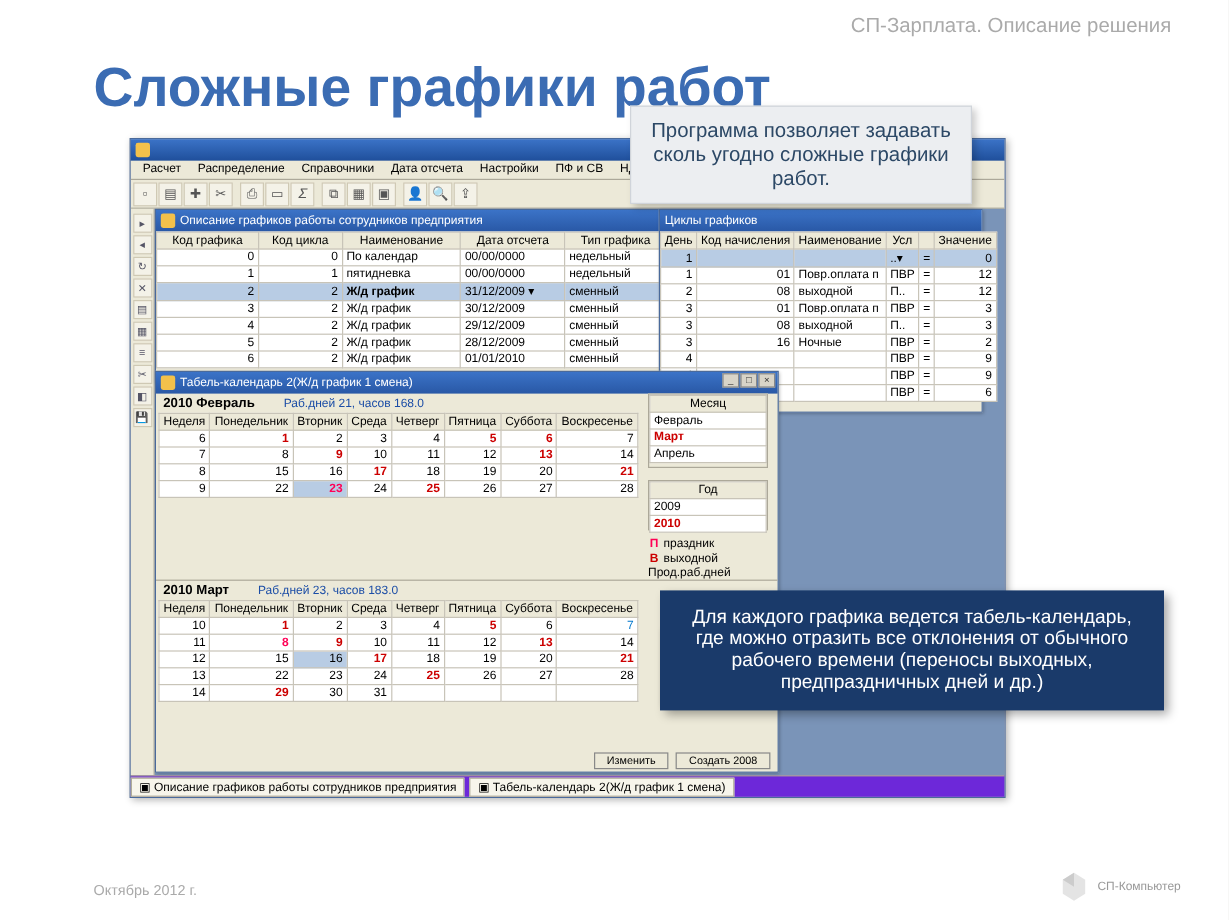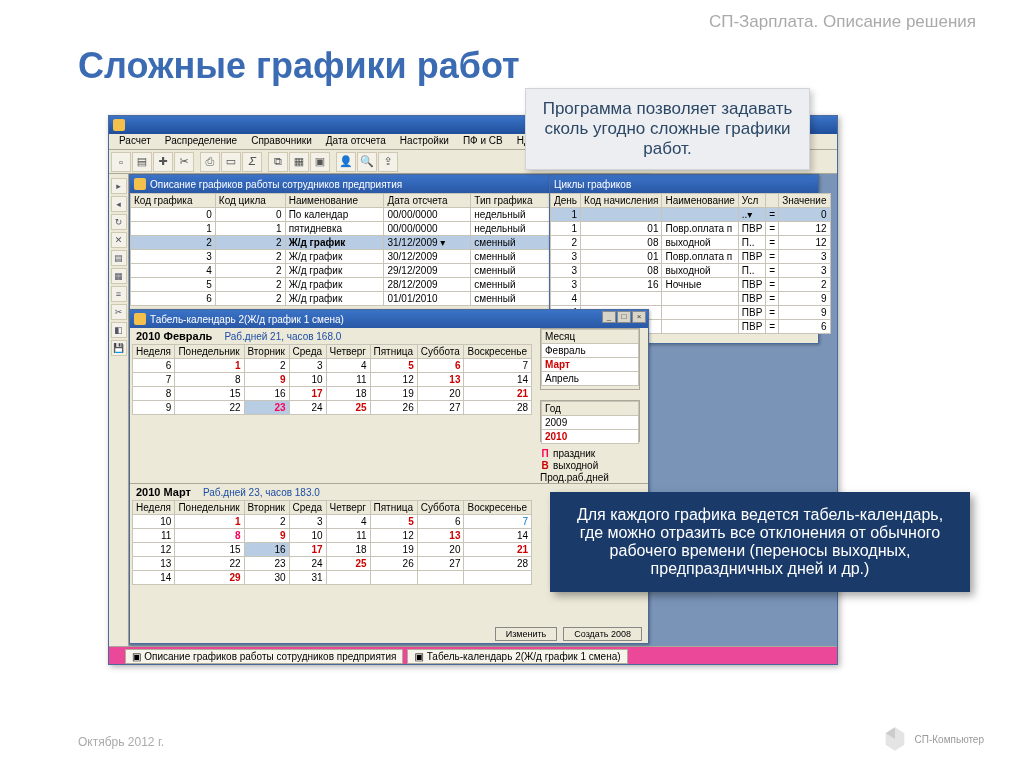--- a/index.html
+++ b/index.html
@@ -1,64 +1,64 @@
 <!DOCTYPE html>
 <html><head>
 <meta charset="utf-8">
 <style>
 *{box-sizing:border-box;margin:0;padding:0;font-family:Tahoma,Arial,sans-serif;font-size:10px}
 body{width:1024px;height:767px;background:#fff;position:relative;overflow:hidden}
 .slide-header{position:absolute;top:12px;right:48px;color:#aaa;font-size:17px}
-.slide-title{position:absolute;top:45px;left:78px;color:#3b6cb3;font-size:36px;font-weight:bold}
+.slide-title{position:absolute;top:45px;left:78px;color:#3b6cb3;font-size:46px;font-weight:bold}
 .callout-1{position:absolute;top:88px;left:525px;width:285px;background:#eceef1;border:1px solid #d0d4da;color:#2c4866;font-size:17px;text-align:center;padding:10px 14px;box-shadow:3px 3px 6px rgba(0,0,0,.2);z-index:50}
 .callout-2{position:absolute;top:492px;left:550px;width:420px;background:#1a3a6a;color:#fff;font-size:16px;text-align:center;padding:14px 18px;box-shadow:4px 4px 8px rgba(0,0,0,.35);z-index:50}
 .footer-date{position:absolute;left:78px;bottom:18px;color:#aaa;font-size:12px}
 .footer-logo{position:absolute;right:40px;bottom:14px;color:#999;font-size:14px;display:flex;align-items:center;gap:6px}
 .footer-logo svg{width:28px;height:28px}
 .app{position:absolute;top:115px;left:108px;width:730px;height:550px;background:#d6d3ce;border:1px solid #4a6a9b;box-shadow:2px 2px 6px rgba(0,0,0,.3)}
 .titlebar{height:18px;background:linear-gradient(#3b73c7,#1f4f9b);color:#fff;display:flex;align-items:center;padding:0 4px;font-size:10px;gap:4px}
 .titlebar .icon{width:12px;height:12px;background:#f3c14b;border-radius:2px}
 .menubar{height:16px;background:#ece9d8;display:flex;padding:0 4px;gap:2px;border-bottom:1px solid #aca899}
 .menubar span{padding:1px 6px;color:#000}
 .toolbar{height:24px;background:#ece9d8;border-bottom:1px solid #aca899;display:flex;align-items:center;padding:0 2px;gap:1px}
 .tb-btn{width:20px;height:20px;background:#f4f2e8;border:1px solid #cfc9b4;display:flex;align-items:center;justify-content:center;font-size:11px;color:#555}
 .tb-sep{width:4px;height:20px}
 .sidebar{position:absolute;left:0;top:58px;bottom:18px;width:20px;background:#ece9d8;border-right:1px solid #aca899;display:flex;flex-direction:column;gap:2px;padding-top:4px;align-items:center}
 .sb-btn{width:16px;height:16px;background:#f4f2e8;border:1px solid #cfc9b4;font-size:9px;display:flex;align-items:center;justify-content:center;color:#556}
 .mdi{position:absolute;left:20px;top:58px;right:0;bottom:18px;background:#7a94b8}
 .win{position:absolute;background:#ece9d8;border:1px solid #4a6a9b;box-shadow:1px 1px 3px rgba(0,0,0,.3)}
 .win .titlebar{background:linear-gradient(#3b73c7,#2958a6)}
 .grid{background:#fff;font-size:9px;border-collapse:collapse;width:100%}
 .grid th,.grid td{border:1px solid #c8c4b8;padding:1px 3px;text-align:left;white-space:nowrap}
-.grid th{background:#ece9d8;font-weight:normal;}
+.grid th{background:#ece9d8;font-weight:normal;text-align:center}
 .grid .sel{background:#b8cce4}
 .grid .ctr{text-align:center}
 .grid .r{text-align:right}
 .red{color:#c00}
 .blue{color:#07c}
 .pink{color:#f05}
 .bold{font-weight:bold}
 .win-sched{left:0;top:0;width:520px;height:145px;z-index:1}
 .win-cycles{left:420px;top:0;width:270px;height:170px;z-index:2}
 .win-cal{left:0;top:135px;width:520px;height:335px;z-index:3}
-.cal-hd{display:flex;align-items:center;padding:2px 6px;gap:12px;color:#1b4da6;font-size:10px}
+.cal-hd{display:flex;align-items:center;padding:2px 6px;gap:24px;color:#1b4da6;font-size:10px}
 .cal-hd .month{font-weight:bold;color:#000;font-size:11px}
 .cal-grid{margin:0 2px}
 .side-box{position:absolute;background:#ece9d8;border:1px solid #aca899;font-size:9px}
 .month-list{left:410px;top:0;width:100px;height:62px}
 .year-list{left:410px;top:72px;width:100px;height:42px}
 .context-menu{position:absolute;left:420px;top:212px;width:160px;background:#fafaf5;border:1px solid #8a867a;box-shadow:2px 2px 4px rgba(0,0,0,.25);z-index:20}
 .context-menu div{padding:2px 6px;font-size:9px;color:#333;display:flex;gap:6px}
 .context-menu .hdr{background:#c0d4ee}
 .legend{position:absolute;left:410px;top:120px;width:100px;font-size:9px;line-height:12px}
 .legend .row{display:flex;gap:3px}
 .legend .sw{width:10px;text-align:center;font-weight:bold}
 .btn{display:inline-block;background:#ece9d8;border:1px solid #888;padding:1px 10px;font-size:9px}
 .btm-btns{position:absolute;bottom:2px;right:6px;display:flex;gap:6px}
-.statusbar{position:absolute;left:0;right:0;bottom:0;height:18px;background:#ec4899;border-top:1px solid #aca899;display:flex;align-items:flex-end;gap:4px;padding:0 16px;font-size:9px}
+.statusbar{position:absolute;left:0;right:0;bottom:0;height:18px;background:#6d28d9;border-top:1px solid #aca899;display:flex;align-items:center;gap:4px;padding:0 0;font-size:9px}
 .statusbar .tab{background:#f7f5eb;border:1px solid #b0ac98;padding:1px 6px}
 .win-ctrls{position:absolute;right:2px;top:1px;display:flex;gap:1px}
 .win-ctrls span{width:14px;height:12px;background:#d8d4c8;border:1px solid #888;font-size:8px;text-align:center;line-height:10px;color:#333}
 </style>
 </head>
 <body>
 
 <div class="slide-header">СП-Зарплата. Описание решения</div>
 <div class="slide-title">Сложные графики работ</div>
 <div class="callout-1">Программа позволяет задавать сколь угодно сложные графики работ.</div>

